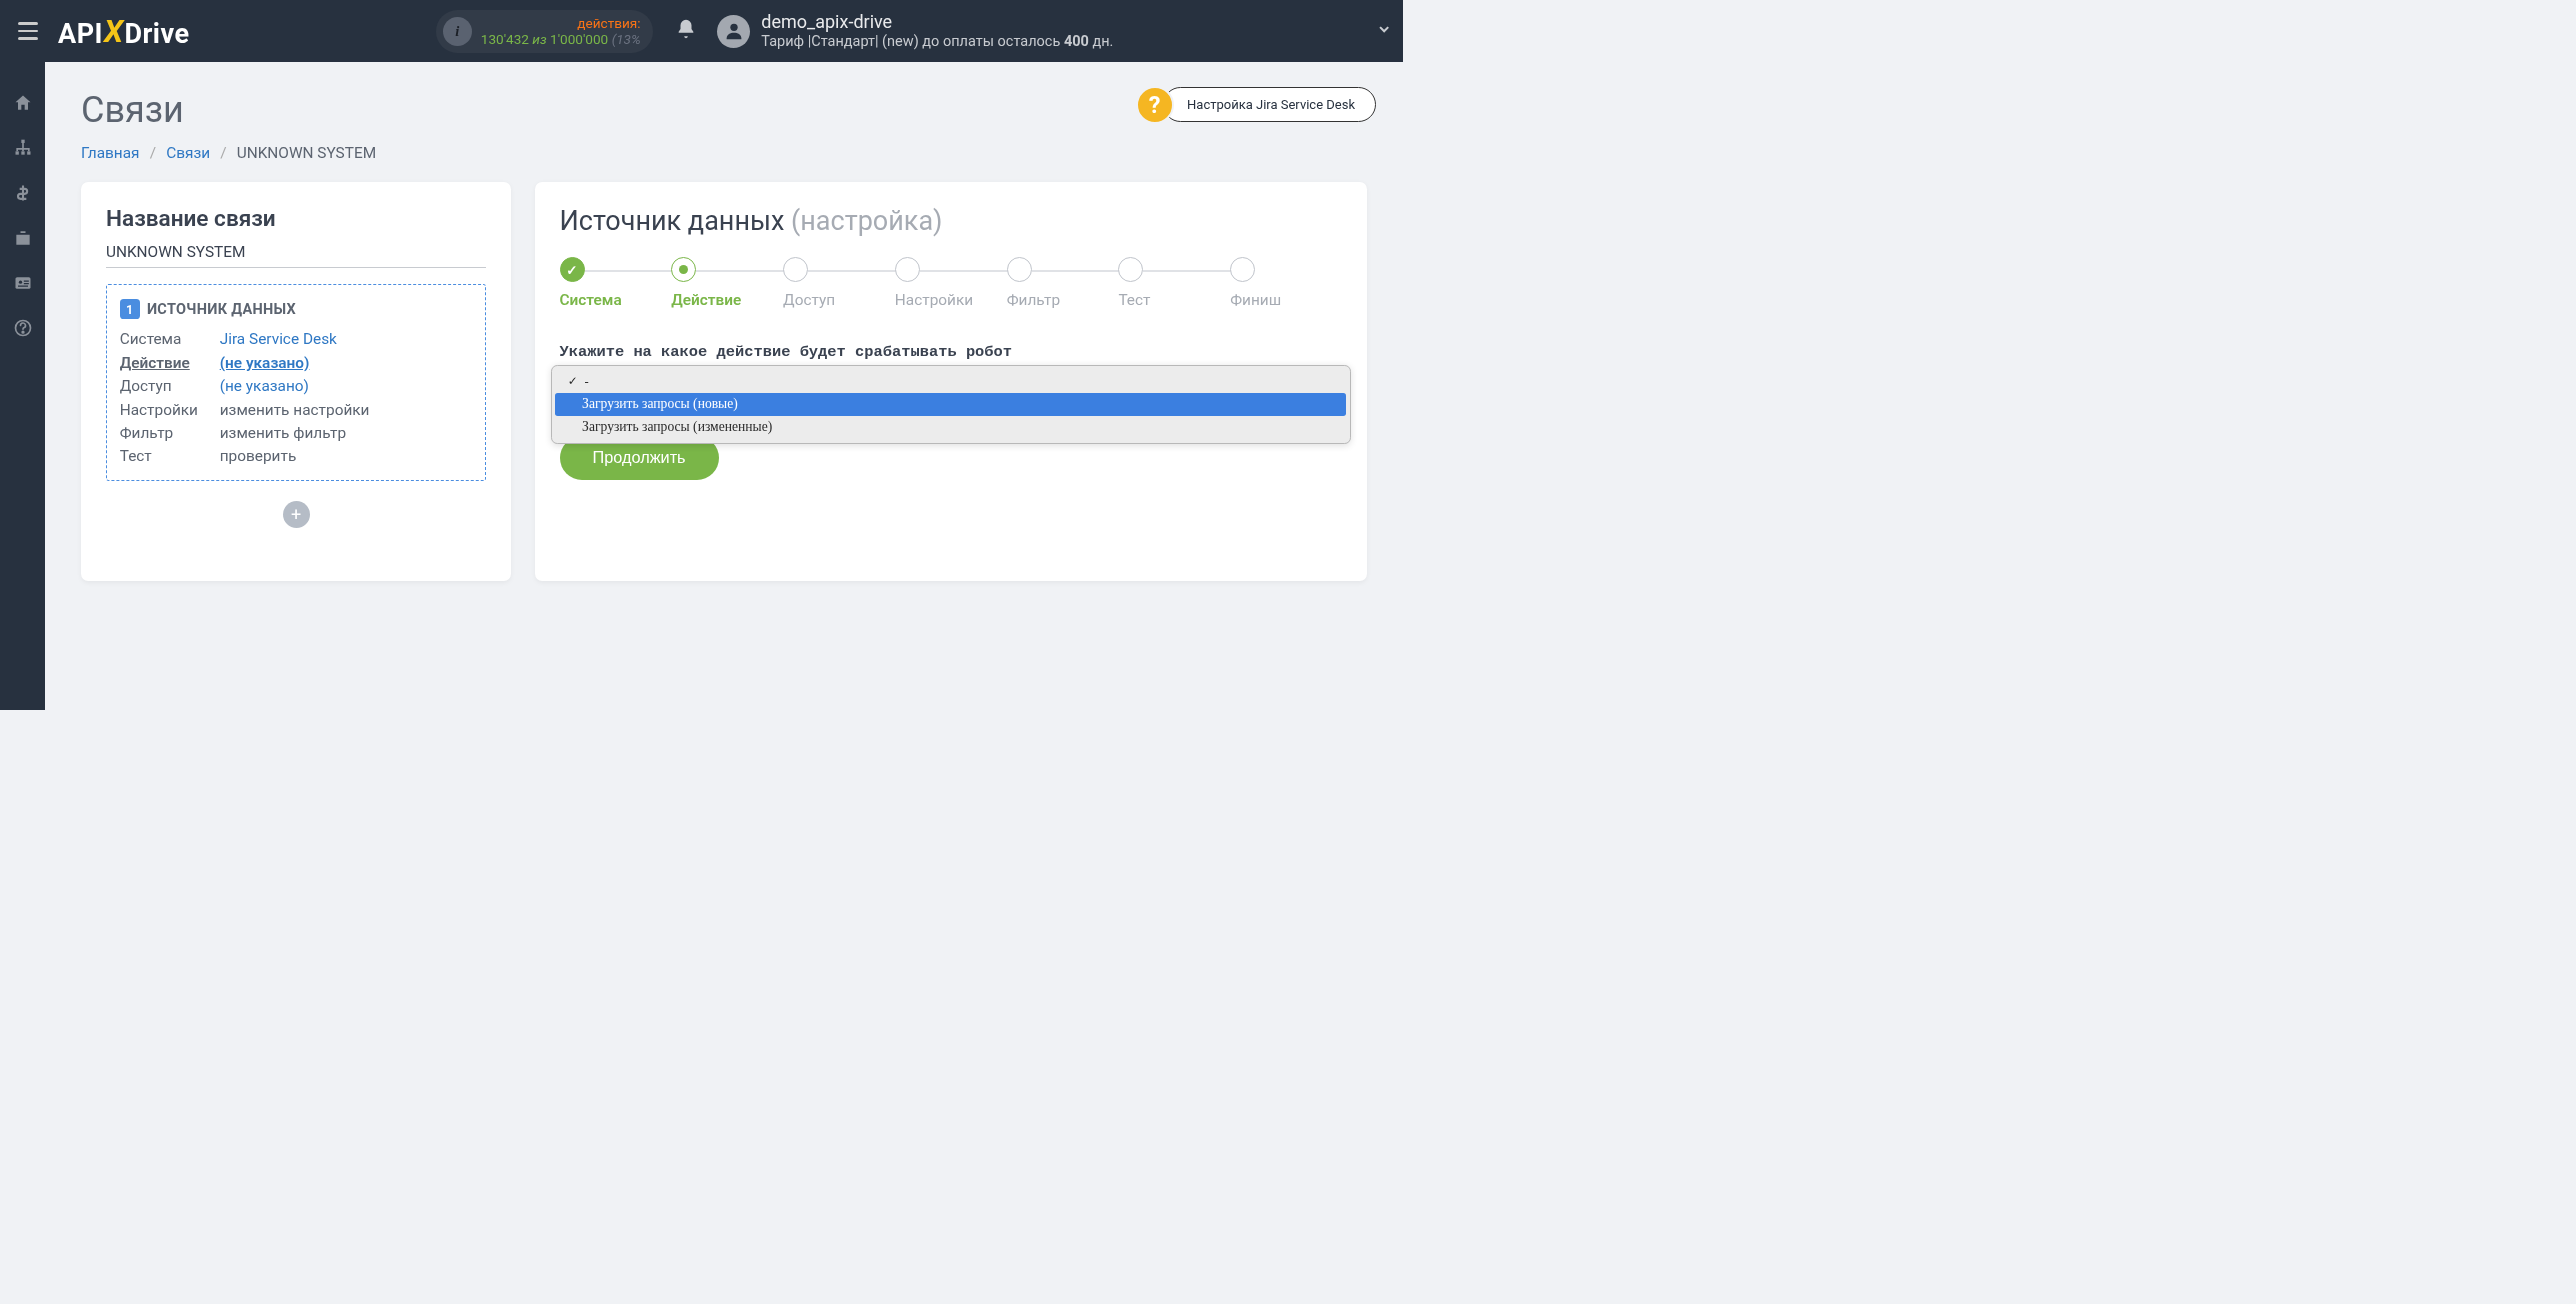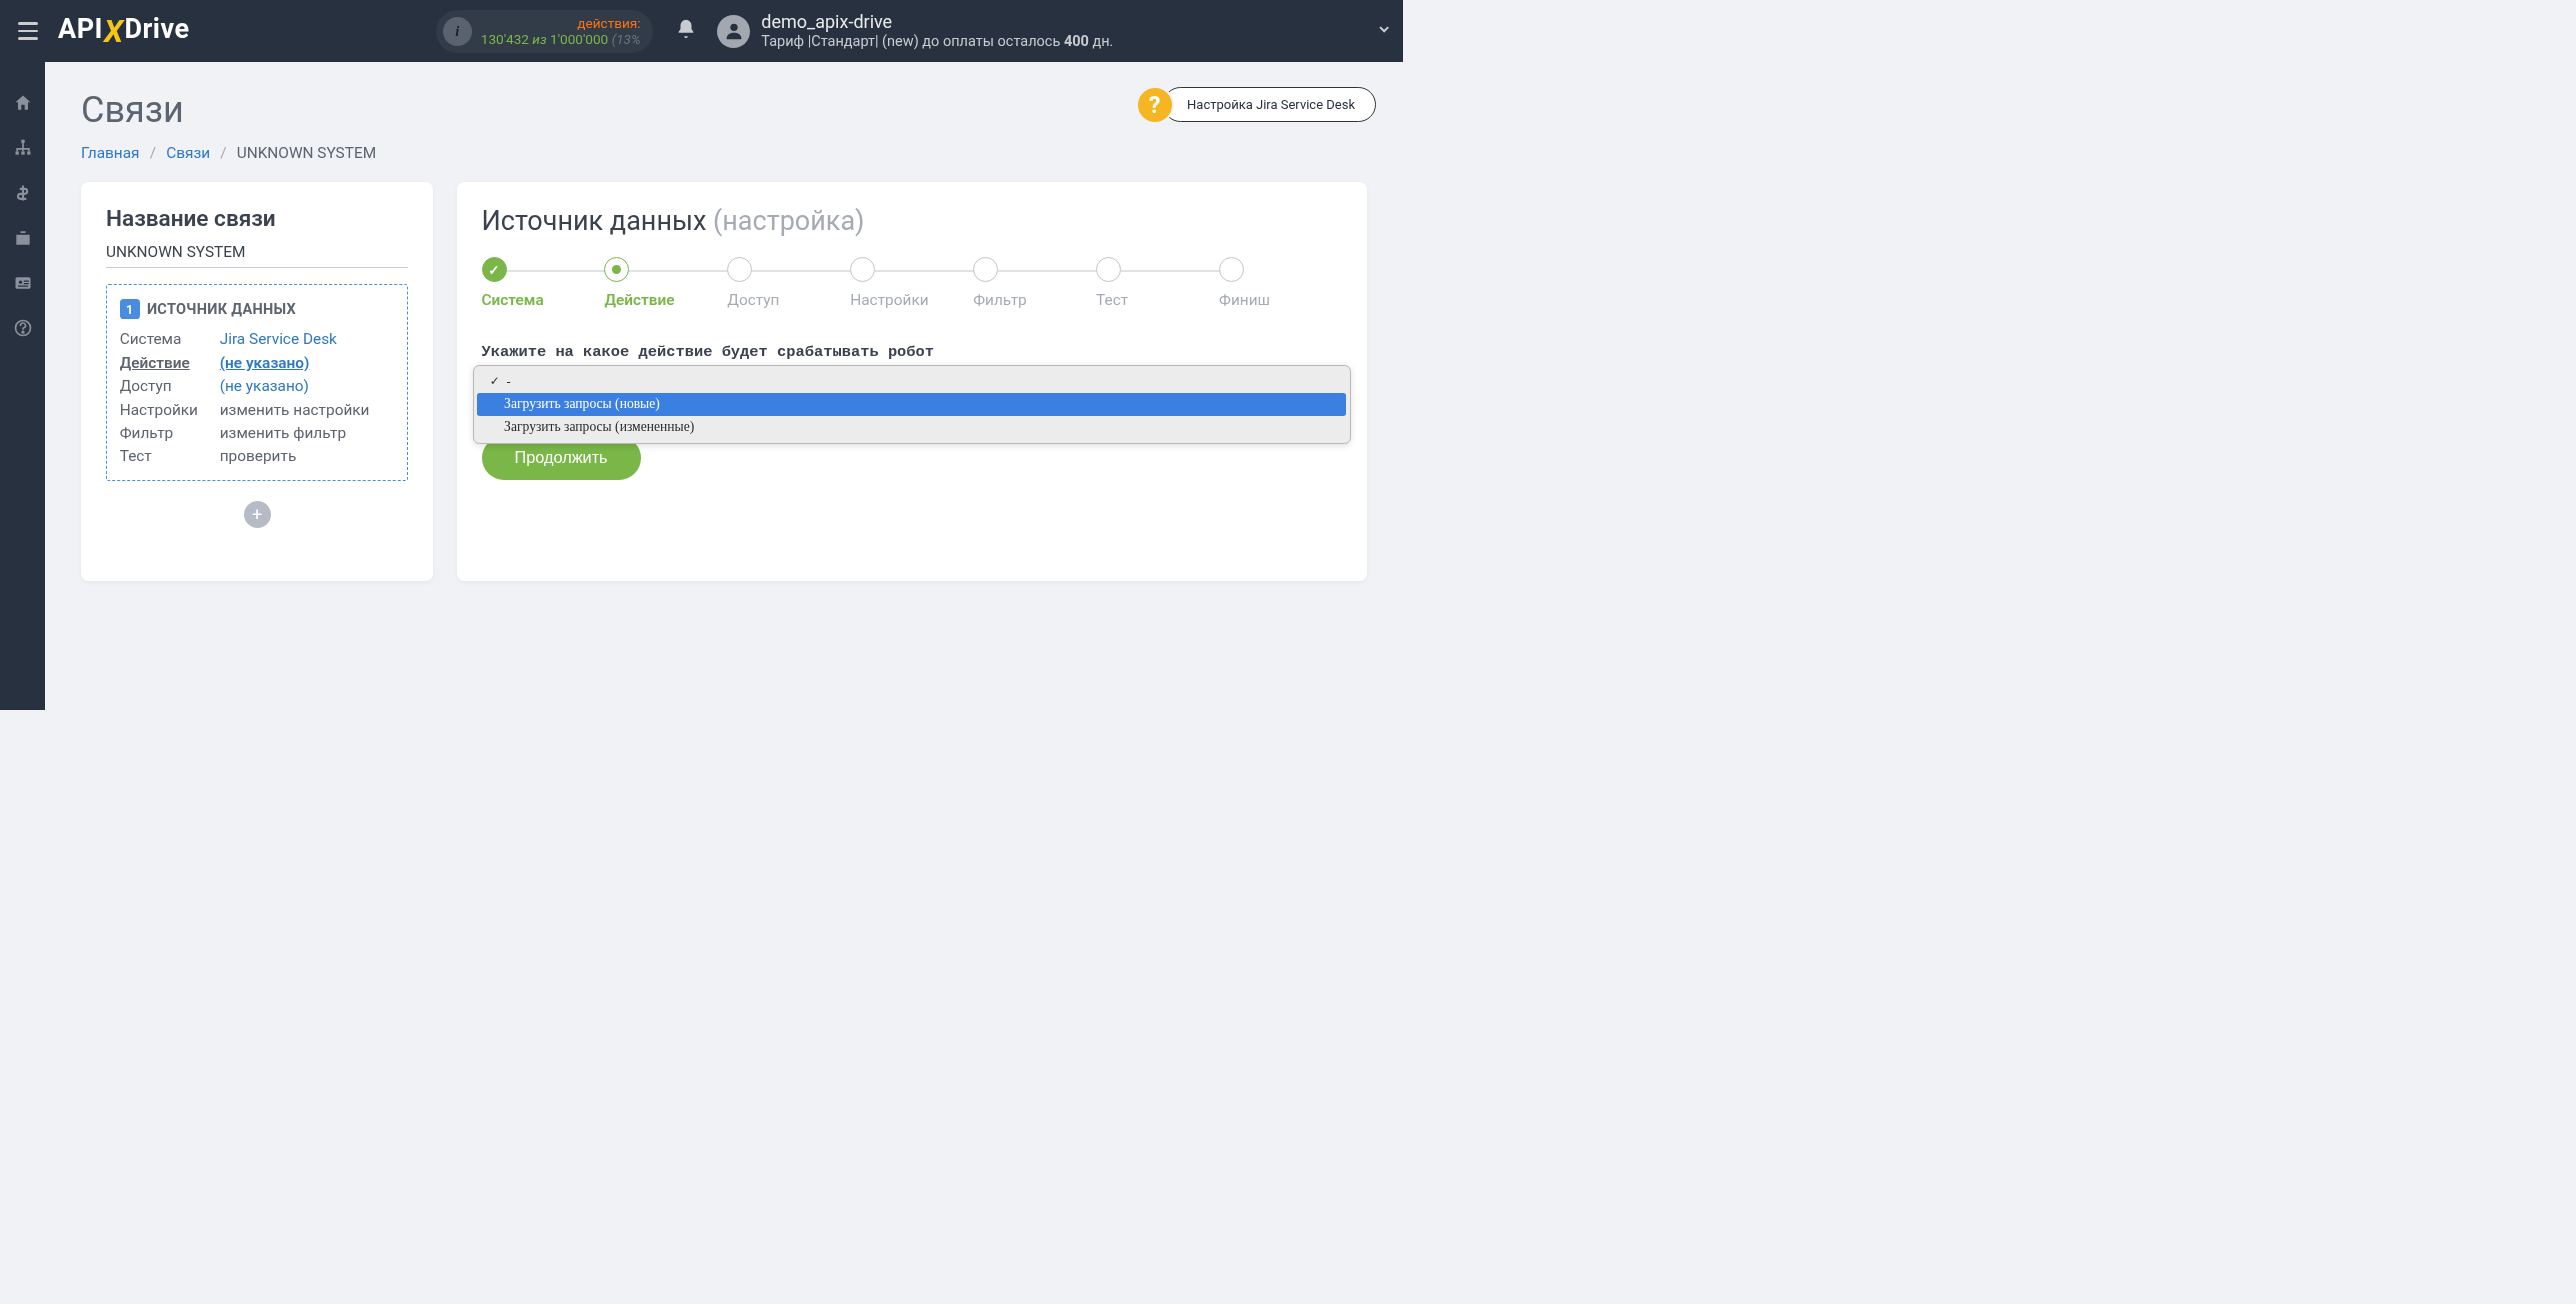--- a/index.html
+++ b/index.html
@@ -25,21 +25,21 @@
   cursor: pointer;
   padding: 7.2px;
 }
 .hamburger span { width: 20px; height: 2.7px; background: #ccc; border-radius: 1.8px; }
 .logo {
   margin-left: 12.7px;
   font-size: 27px;
   font-weight: 700;
   letter-spacing: 0.5px;
   display: flex;
-  align-items: flex-start;
+  align-items: flex-end;
 }
 .logo .api { color: #fff; }
 .logo .x { color: #f5c518; font-size: 31px; margin: 0 0.9px; font-style: italic; }
 .logo .drive { color: #fff; }
 .topbar-center {
   margin-left: auto;
   background: #323b48;
   border-radius: 27px;
   height: 43px;
   display: flex;
@@ -119,21 +119,21 @@
   color: #27313f;
 }
 
 .cards { display: flex; gap: 23.5px; }
 .card {
   background: #fff;
   border-radius: 7.2px;
   box-shadow: 0 1.8px 5.4px rgba(0,0,0,0.05);
   padding: 23.5px 25px;
 }
-.card-left { width: 352px; min-height: 399px; }
+.card-left { width: 430px; min-height: 399px; }
 .card-right { flex: 1; min-height: 399px; position: relative; }
 
 .card-left h2 { font-size: 22.6px; color: #3a4250; font-weight: 600; }
 .conn-name {
   font-size: 15.4px; color: #3a4250;
   border-bottom: 0.9px solid #c8cbd0;
   padding: 11px 0 5.4px;
   margin-bottom: 16.3px;
 }
 .dashed {

